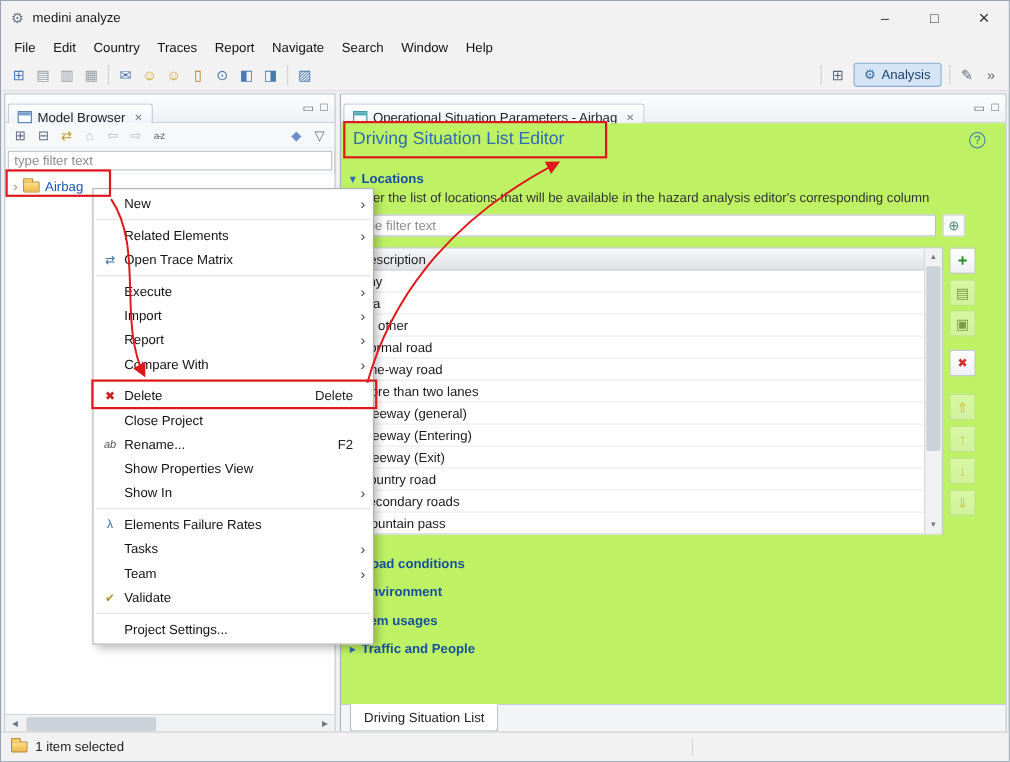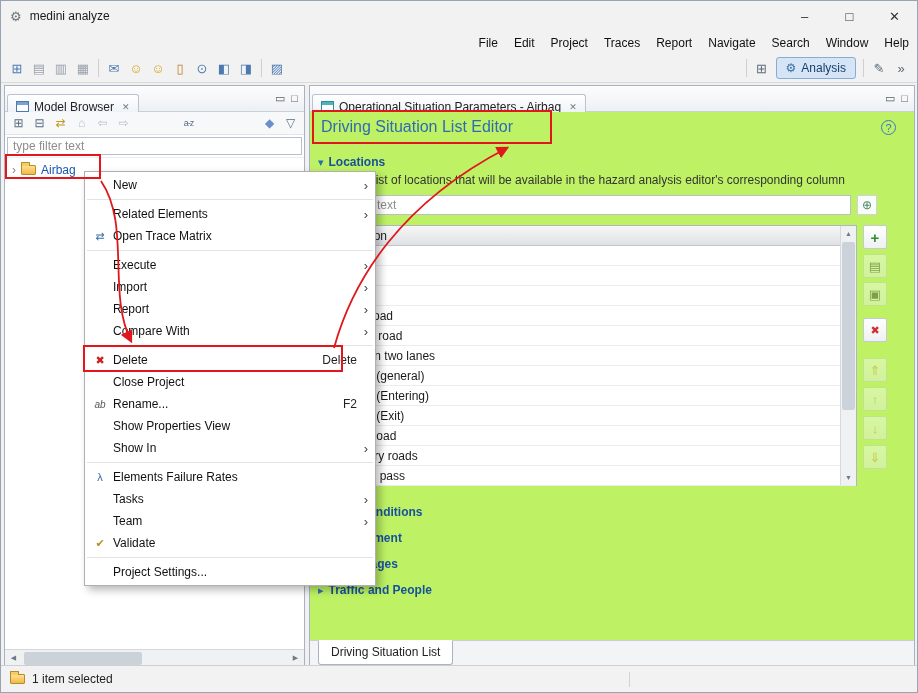--- a/index.html
+++ b/index.html
@@ -11,21 +11,21 @@
   .titlebar { position: absolute; top: 0; left: 0; right: 0; height: 30px;
               display: flex; align-items: center; background: #f2f2f2; }
   .app-icon { margin-left: 9px; font-size: 13px; color: #6a7682; }
   .title-text { margin-left: 8px; color: #1a1a1a; }
   .win-controls { position: absolute; right: 0; top: 0; height: 30px; display: flex; }
   .win-btn { width: 45px; height: 30px; display: flex; align-items: center;
              justify-content: center; font-size: 13px; color: #333; cursor: default; }
 
   
   .menubar { position: absolute; top: 30px; left: 0; right: 0; height: 23px;
-             display: flex; align-items: center; padding-left: 4px; background: #f2f2f2; justify-content: flex-end; }
+             display: flex; align-items: center; padding-left: 4px; background: #f2f2f2; }
   .menu-item { padding: 3px 8px; color: #111; }
 
   
   .toolbar { position: absolute; top: 53px; left: 0; right: 0; height: 29px;
              background: #f2f2f2; border-bottom: 1px solid #dadada;
              display: flex; align-items: center; padding: 0 5px; }
   .ticon { width: 22px; height: 22px; display: flex; align-items: center;
            justify-content: center; font-size: 13px; border-radius: 2px; }
   .tsep { width: 1px; height: 18px; background: #cfcfcf; margin: 0 4px; }
   .c-blue { color: #4a7ab0; } .c-gray { color: #9aa2ac; } .c-yellow { color: #d8a114; }
@@ -51,21 +51,21 @@
                 color: #5a6470; font-size: 11px; }
   .view-icon { position: relative; width: 13px; height: 11px; border: 1px solid #4a79b2; background: #fff; }
   .view-icon::before { content: ""; position: absolute; top: 0; left: 0; right: 0; height: 3px; background: #7aa2cc; }
   .view-icon.teal { border-color: #2a8f9f; } .view-icon.teal::before { background: #56b0ba; }
 
   
   .view-toolbar { height: 23px; flex: 0 0 23px; display: flex; align-items: center; gap: 2px;
                   padding: 0 4px; background: #f7f8fa; border-bottom: 1px solid #e2e6ec; }
   .vicon { min-width: 19px; height: 19px; display: flex; align-items: center;
            justify-content: center; font-size: 12px; color: #5a6a80; }
-  .vicon.small { font-size: 9px; letter-spacing: -1px; margin-left: 44px; }
+  .vicon.small { font-size: 9px; letter-spacing: -1px; }
   .vicon.link { color: #c09a20; } .vicon.dis { opacity: .4; } .vicon.gem { color: #6b8fc9; }
   .filter-wrap { height: 23px; flex: 0 0 23px; padding: 2px; border-bottom: 1px solid #eceef2; }
   .filter-input { width: 100%; height: 18px; border: 1px solid #b7bfcb; padding: 0 5px;
                   font: 12px "Liberation Sans", sans-serif; color: #444; }
   .filter-input::placeholder { color: #8d8d8d; }
   .tree { flex: 1 1 auto; background: #fff; padding-top: 1px; }
   .tree-row { display: flex; align-items: center; gap: 5px; height: 21px; padding-left: 7px; }
   .expander { color: #8a8a8a; font-size: 12px; }
   .folder-icon { position: relative; width: 15px; height: 10px;
                  background: linear-gradient(#ffe08a,#f0b84a); border: 1px solid #b98a2e; border-radius: 1px; }
@@ -121,21 +121,21 @@
                  display: flex; align-items: flex-start; padding-left: 8px; }
   .bottom-tab { background: #fff; border: 1px solid #aab4c0; border-top: 1px solid #fff; margin-top: -1px;
                 padding: 4px 12px 5px; border-radius: 0 0 3px 3px; color: #222; }
 
   
   .statusbar { position: absolute; left: 0; right: 0; bottom: 0; height: 27px; background: #f2f2f2;
                border-top: 1px solid #cfcfcf; display: flex; align-items: center; gap: 7px; padding-left: 9px; }
   .status-sep { position: absolute; left: 628px; top: 6px; width: 1px; height: 15px; background: #d2d2d2; }
 
   
-  .context-menu { position: absolute; left: 83px; top: 170px; width: 292px; background: #fff;
+  .context-menu { position: absolute; left: 83px; top: 170px; width: 256px; background: #fff;
                   border: 1px solid #b0b0b0; box-shadow: 4px 4px 8px rgba(0,0,0,.28);
                   padding: 2px 0; z-index: 50; }
   .menu-row { height: 22px; display: flex; align-items: center; padding: 0 7px 0 5px; color: #111; }
   .mi-icon { flex: 0 0 20px; text-align: center; font-size: 11px; }
   .mi-label { margin-left: 3px; white-space: nowrap; }
   .mi-spring { flex: 1 1 auto; }
   .mi-shortcut { color: #222; padding-left: 14px; }
   .mi-arrow { width: 11px; text-align: right; color: #444; font-size: 13px; }
   .menu-sep { height: 1px; background: #e3e3e3; margin: 3px 2px; }
   .ic-red { color: #cc2020; } .ic-blue { color: #3a6ea5; }
@@ -159,21 +159,21 @@
     <div class="win-controls">
       <div class="win-btn">–</div>
       <div class="win-btn">□</div>
       <div class="win-btn">✕</div>
     </div>
   </div>
 
   <div class="menubar">
     <span class="menu-item">File</span>
     <span class="menu-item">Edit</span>
-    <span class="menu-item">Project</span>
+    <span class="menu-item">Country</span>
     <span class="menu-item">Traces</span>
     <span class="menu-item">Report</span>
     <span class="menu-item">Navigate</span>
     <span class="menu-item">Search</span>
     <span class="menu-item">Window</span>
     <span class="menu-item">Help</span>
   </div>
 
   <div class="toolbar">
     <span class="ticon c-blue">⊞</span>

